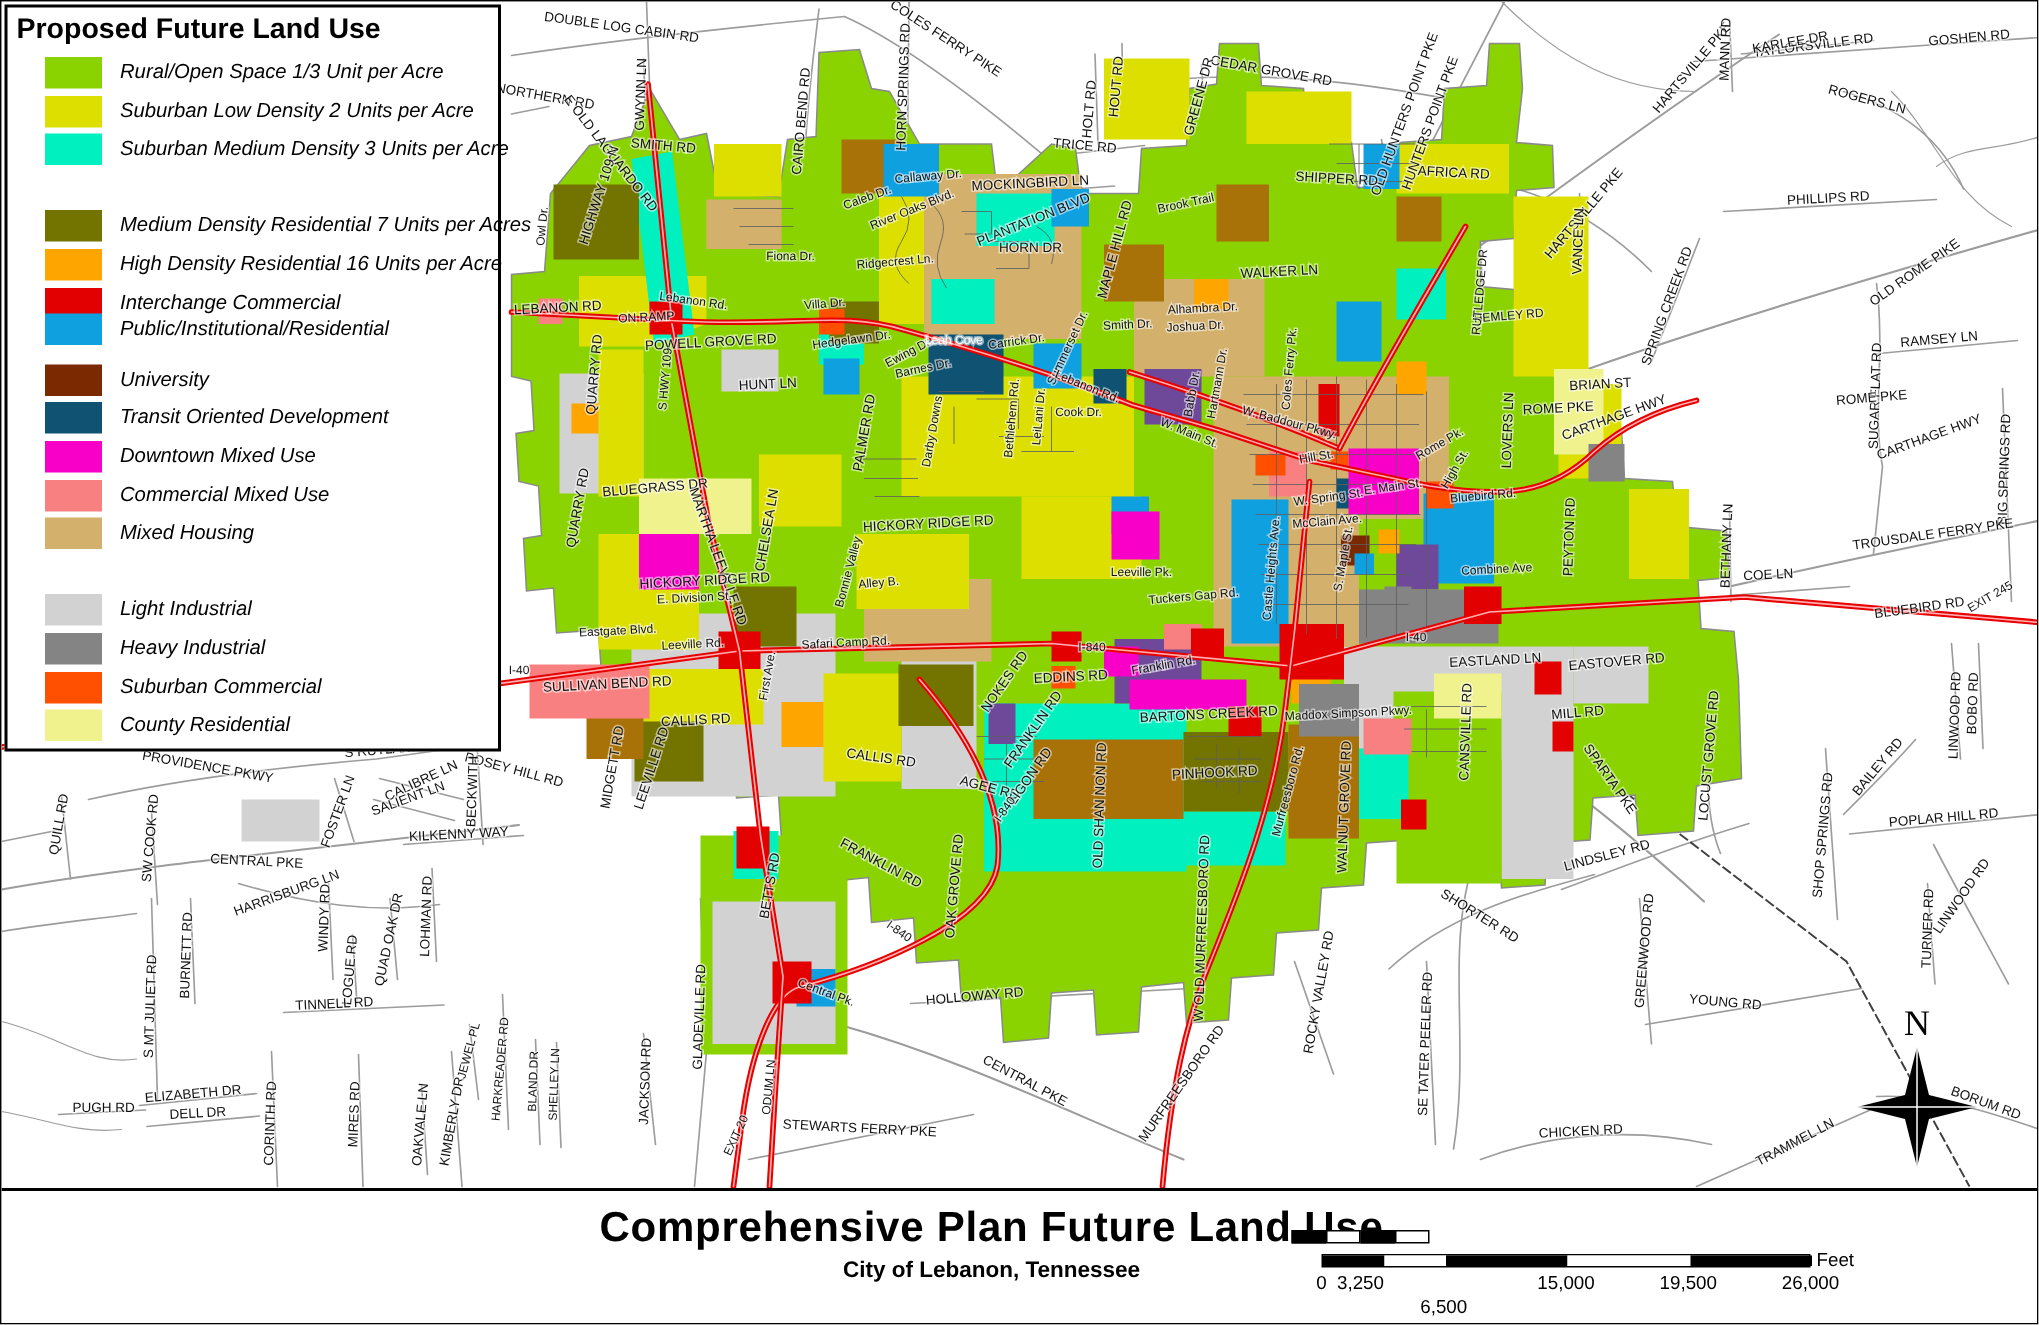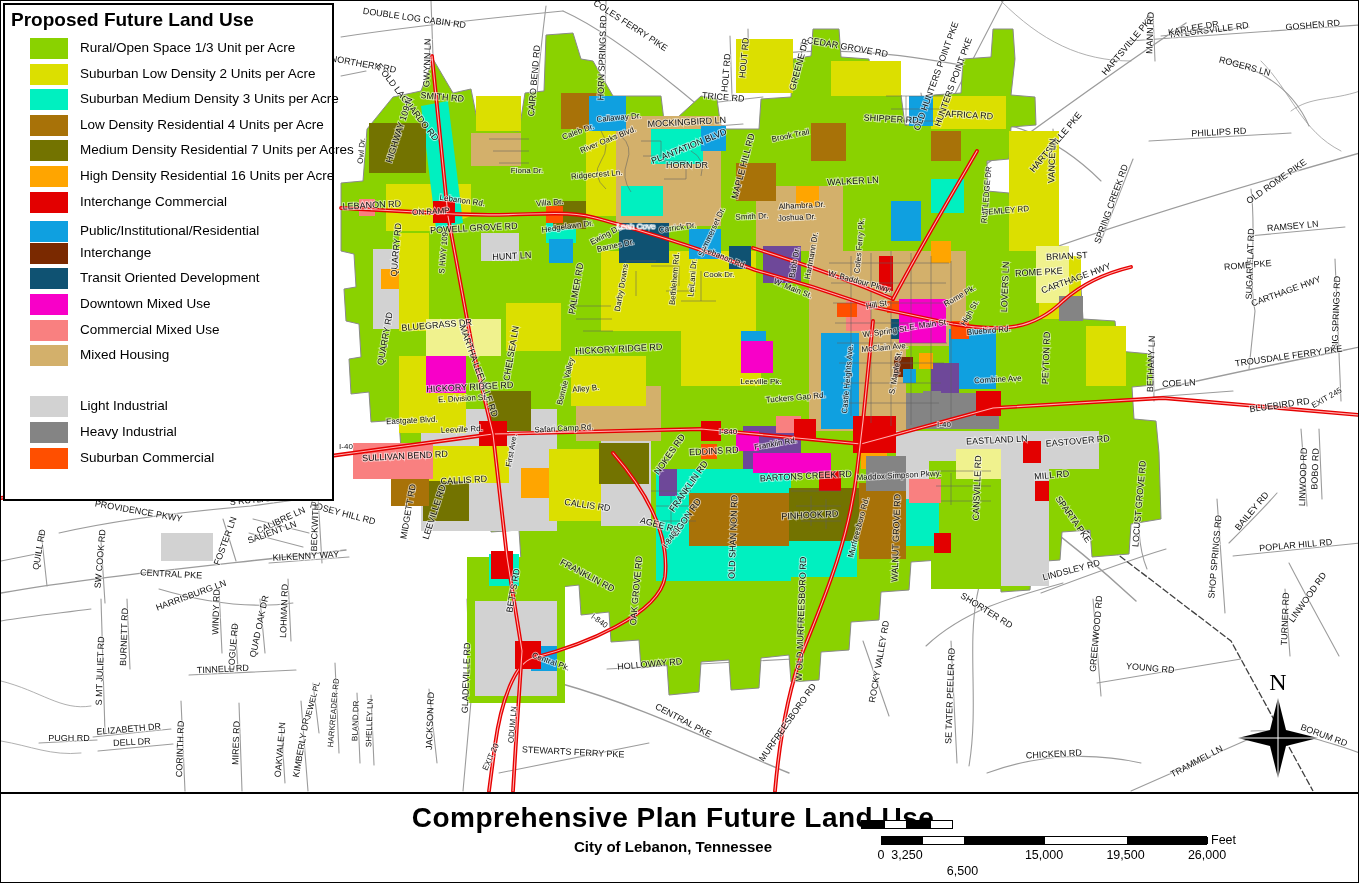--- a/index.html
+++ b/index.html
@@ -2,26 +2,26 @@
 <html><head>
 <meta charset="utf-8">
 <style>
   html,body{margin:0;padding:0;background:#e8e8e8;font-family:"Liberation Sans",sans-serif;}
   .canvas{position:relative;width:1359px;height:883px;margin:0 auto;background:#fff;border:1px solid #000;box-sizing:border-box;overflow:hidden;}
   #map-svg{position:absolute;left:0;top:0;}
   
   .legend{position:absolute;left:2px;top:2px;width:331px;height:498px;background:#fff;border:2px solid #000;box-sizing:border-box;z-index:5;}
   .legend-title{font-size:19px;font-weight:bold;color:#000;padding:4px 6px 2px 6px;letter-spacing:0px;}
   .legend-items{position:absolute;left:0;top:32px;right:0;bottom:0;}
-  .legend-item{position:absolute;left:0;height:25px;width:100%;}
+  .legend-item{position:absolute;left:0;height:25px;width:100%;font-style:italic;}
   .legend-swatch{position:absolute;left:25px;top:1px;width:38px;height:21px;}
   .legend-label{position:absolute;left:75px;top:3px;font-size:13.5px;color:#000;white-space:nowrap;}
   
   .titleblock{position:absolute;left:0;top:791px;width:1359px;height:92px;background:#fff;border-top:2px solid #000;box-sizing:border-box;z-index:4;}
-  .titleblock-inner{width:1320px;text-align:center;padding-left:12px;}
+  .titleblock-inner{width:1320px;text-align:center;}
   .main-title{font-size:28px;font-weight:bold;color:#000;margin-top:8px;letter-spacing:0.5px;}
   .sub-title{font-size:15px;font-weight:bold;color:#000;margin-top:4px;}
   
   .scalebar{position:absolute;left:880px;top:38px;width:326px;height:40px;}
   .scalebar-bar{position:absolute;left:0;top:4px;width:326px;height:9px;border:1px solid #000;box-sizing:border-box;}
   .scalebar-seg{position:absolute;top:0;height:100%;}
   .scalebar-upper{position:absolute;left:-20px;top:-12px;width:92px;height:9px;}
   .scalebar-upper .scalebar-seg{border:1px solid #000;box-sizing:border-box;}
   .scalebar-ticks{position:absolute;left:0;top:16px;width:326px;height:16px;}
   .scalebar-tick{position:absolute;top:0;transform:translateX(-50%);font-size:12.5px;color:#000;white-space:nowrap;}
@@ -485,43 +485,39 @@
           <div class="legend-label">Rural/Open Space 1/3 Unit per Acre</div>
         </div>
         <div class="legend-item" style="top: 25.6px;">
           <div class="legend-swatch" style="background: rgb(220, 223, 0);"></div>
           <div class="legend-label">Suburban Low Density 2 Units per Acre</div>
         </div>
         <div class="legend-item" style="top: 51.2px;">
           <div class="legend-swatch" style="background: rgb(0, 240, 192);"></div>
           <div class="legend-label">Suburban Medium Density 3 Units per Acre</div>
         </div>
-        <div class="legend-item" style="top: 76.8px;">
-          <div class="legend-swatch" style="background: rgb(168, 114, 8);"></div>
-          <div class="legend-label">Low Density Residential 4 Units per Acre</div>
-        </div>
         <div class="legend-item" style="top: 102.4px;">
           <div class="legend-swatch" style="background: rgb(115, 115, 0);"></div>
           <div class="legend-label">Medium Density Residential 7 Units per Acres</div>
         </div>
         <div class="legend-item" style="top: 128px;">
           <div class="legend-swatch" style="background: rgb(255, 165, 0);"></div>
           <div class="legend-label">High Density Residential 16 Units per Acre</div>
         </div>
         <div class="legend-item" style="top: 153.6px;">
           <div class="legend-swatch" style="background: rgb(227, 0, 0);"></div>
           <div class="legend-label">Interchange Commercial</div>
         </div>
-        <div class="legend-item" style="top: 183px;">
+        <div class="legend-item" style="top: 171px;">
           <div class="legend-swatch" style="background: rgb(15, 160, 224);"></div>
           <div class="legend-label">Public/Institutional/Residential</div>
         </div>
         <div class="legend-item" style="top: 204.8px;">
           <div class="legend-swatch" style="background: rgb(122, 41, 0);"></div>
-          <div class="legend-label">Interchange</div>
+          <div class="legend-label">University</div>
         </div>
         <div class="legend-item" style="top: 230.4px;">
           <div class="legend-swatch" style="background: rgb(15, 82, 114);"></div>
           <div class="legend-label">Transit Oriented Development</div>
         </div>
         <div class="legend-item" style="top: 256px;">
           <div class="legend-swatch" style="background: rgb(248, 0, 200);"></div>
           <div class="legend-label">Downtown Mixed Use</div>
         </div>
         <div class="legend-item" style="top: 281.6px;">
@@ -536,20 +532,24 @@
           <div class="legend-swatch" style="background: rgb(210, 210, 210);"></div>
           <div class="legend-label">Light Industrial</div>
         </div>
         <div class="legend-item" style="top: 384px; padding-left: 16px;">
           <div class="legend-swatch" style="background: rgb(132, 132, 132);"></div>
           <div class="legend-label">Heavy Industrial</div>
         </div>
         <div class="legend-item" style="top: 409.6px;">
           <div class="legend-swatch" style="background: rgb(255, 79, 0);"></div>
           <div class="legend-label">Suburban Commercial</div>
+        </div>
+        <div class="legend-item" style="top: 435.2px;">
+          <div class="legend-swatch" style="background: rgb(240, 242, 142);"></div>
+          <div class="legend-label">County Residential</div>
         </div>
       </div>
   </div>
 
   <div class="titleblock">
     <div class="titleblock-inner">
       <div class="main-title">Comprehensive Plan Future Land Use</div>
       <div class="sub-title">City of Lebanon, Tennessee</div>
     </div>
     <div class="scalebar">

